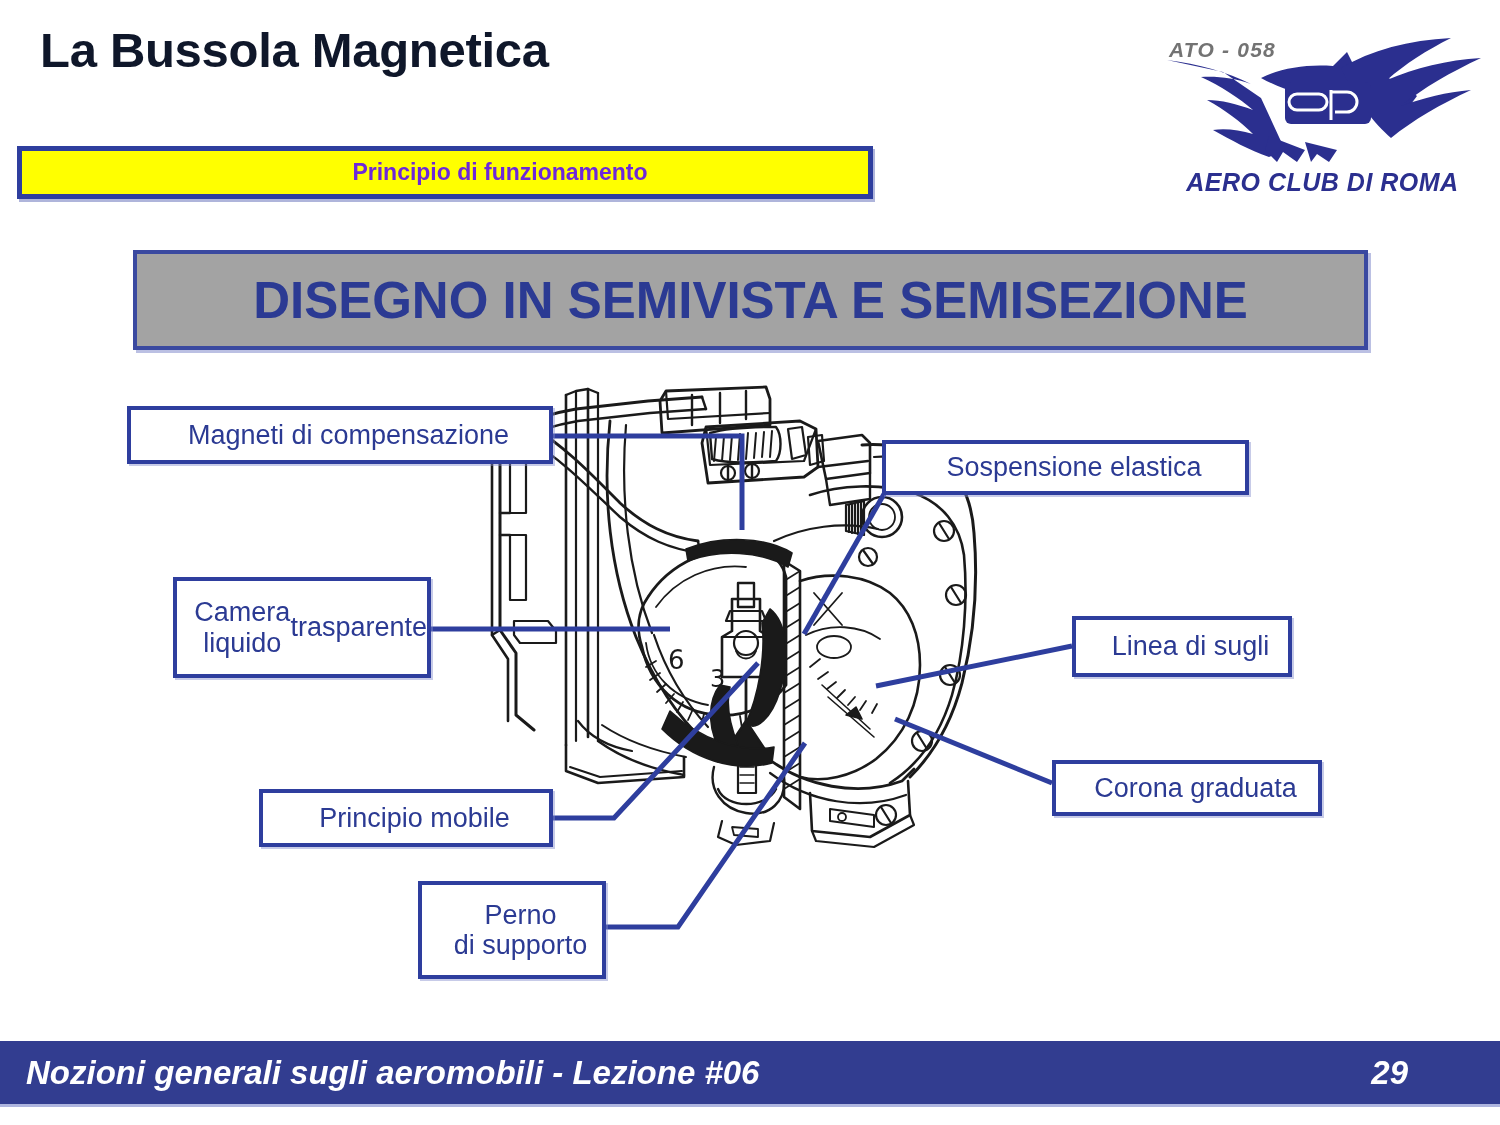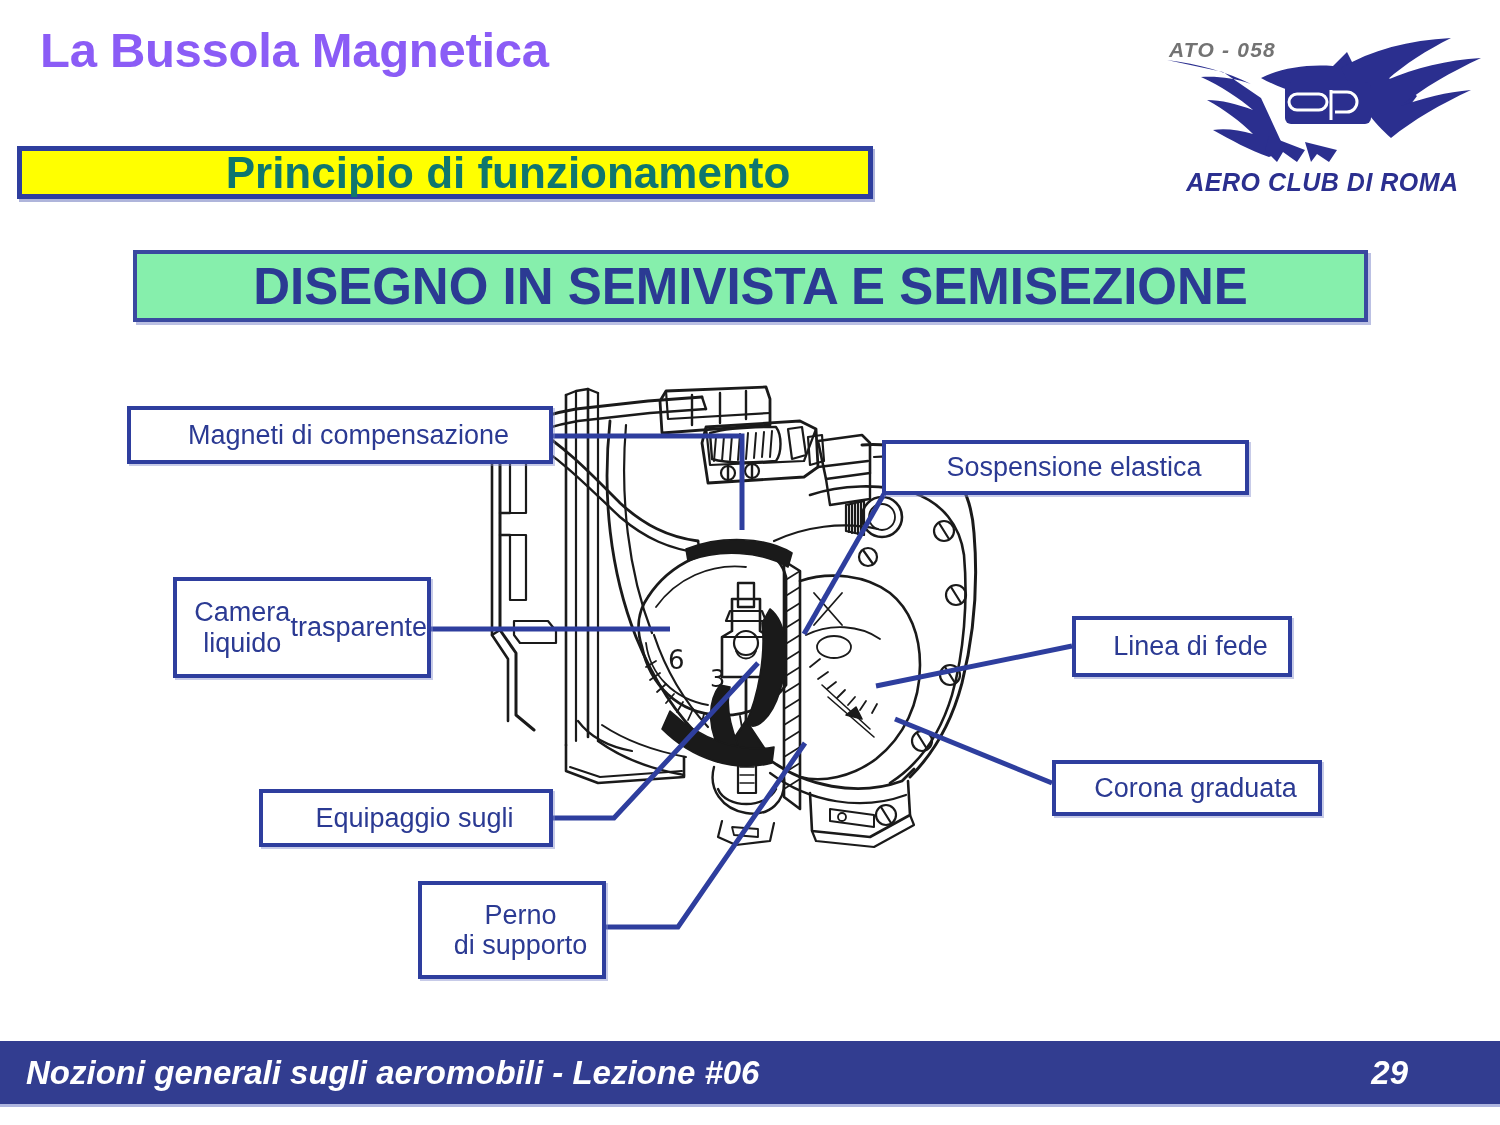--- a/index.html
+++ b/index.html
@@ -3,55 +3,55 @@
 <meta charset="utf-8">
 <title>La Bussola Magnetica</title>
 <style>
   html,body{margin:0;padding:0;background:#ffffff;}
   body{width:1500px;height:1125px;position:relative;overflow:hidden;
        font-family:"Liberation Sans","DejaVu Sans",sans-serif;}
 
   
   #slide-title{
     position:absolute;left:40px;top:22px;
-    font-size:49px;font-weight:bold;color:#8b5cf6;
+    font-size:49px;font-weight:bold;color:#0f172a;
     letter-spacing:-0.3px;white-space:nowrap;
   }
 
   
   #subtitle-band{
     position:absolute;left:17px;top:146px;width:856px;height:53px;
     background:#ffff00;border:5px solid #2e3e9e;box-sizing:border-box;
     box-shadow:2px 3px 0 rgba(110,120,190,.55);
   }
   #subtitle-text{
     position:absolute;left:0;top:0;width:100%;height:100%;
     display:flex;align-items:center;justify-content:center;
-    font-size:44px;font-weight:bold;color:#0f766e;
-    padding-left:110px;box-sizing:border-box;white-space:nowrap;margin-left:8px;
+    font-size:23px;font-weight:bold;color:#6d28d9;
+    padding-left:110px;box-sizing:border-box;white-space:nowrap;
   }
 
   
   #logo{position:absolute;left:1155px;top:8px;width:335px;height:205px;}
   #ato-code{
     position:absolute;left:14px;top:30px;
     font-size:21px;font-weight:bold;font-style:italic;color:#737373;
     letter-spacing:1.2px;white-space:nowrap;
   }
   #eagle{position:absolute;left:10px;top:30px;width:320px;height:125px;}
   #club-name{
     position:absolute;left:0;top:160px;width:335px;text-align:center;
     font-size:25px;font-weight:bold;font-style:italic;color:#2b2f8f;
     letter-spacing:.5px;white-space:nowrap;
   }
 
   
   #main-heading-box{
-    position:absolute;left:133px;top:250px;width:1235px;height:72px;
-    border:4px solid #3a49a0;background:#86efac;box-sizing:border-box;
+    position:absolute;left:133px;top:250px;width:1235px;height:100px;
+    border:4px solid #3a49a0;background:#a3a3a3;box-sizing:border-box;
     box-shadow:3px 3px 0 rgba(120,130,200,.5);
   }
   #main-heading-text{
     position:absolute;left:0;top:0;width:100%;height:100%;
     display:flex;align-items:center;justify-content:center;
     font-size:51px;font-weight:bold;color:#2b3a93;white-space:nowrap;
   }
 
   
   #diagram{position:absolute;left:0;top:355px;width:1500px;height:660px;}
@@ -309,34 +309,34 @@
   <div class="callout" style="left:127px;top:51px;width:426px;height:58px;">
     <span>Magneti di compensazione</span>
   </div>
 
   <div class="callout" style="left:173px;top:222px;width:258px;height:101px;flex-direction:row;">
     <span>Camera liquido</span>
     <span>trasparente</span>
   </div>
 
   <div class="callout" style="left:259px;top:434px;width:294px;height:58px;">
-    <span>Equipaggio sugli</span>
+    <span>Principio mobile</span>
   </div>
 
   <div class="callout" style="left:418px;top:526px;width:188px;height:98px;flex-direction:column;">
     <span>Perno</span>
     <span>di supporto</span>
   </div>
 
   <div class="callout" style="left:882px;top:85px;width:367px;height:55px;">
     <span>Sospensione elastica</span>
   </div>
 
   <div class="callout" style="left:1072px;top:261px;width:220px;height:61px;">
-    <span>Linea di fede</span>
+    <span>Linea di sugli</span>
   </div>
 
   <div class="callout" style="left:1052px;top:405px;width:270px;height:56px;">
     <span>Corona graduata</span>
   </div>
 
 </div>
 
 <div id="footer-bar">
   <div id="footer-text">Nozioni generali sugli aeromobili - Lezione #06</div>

